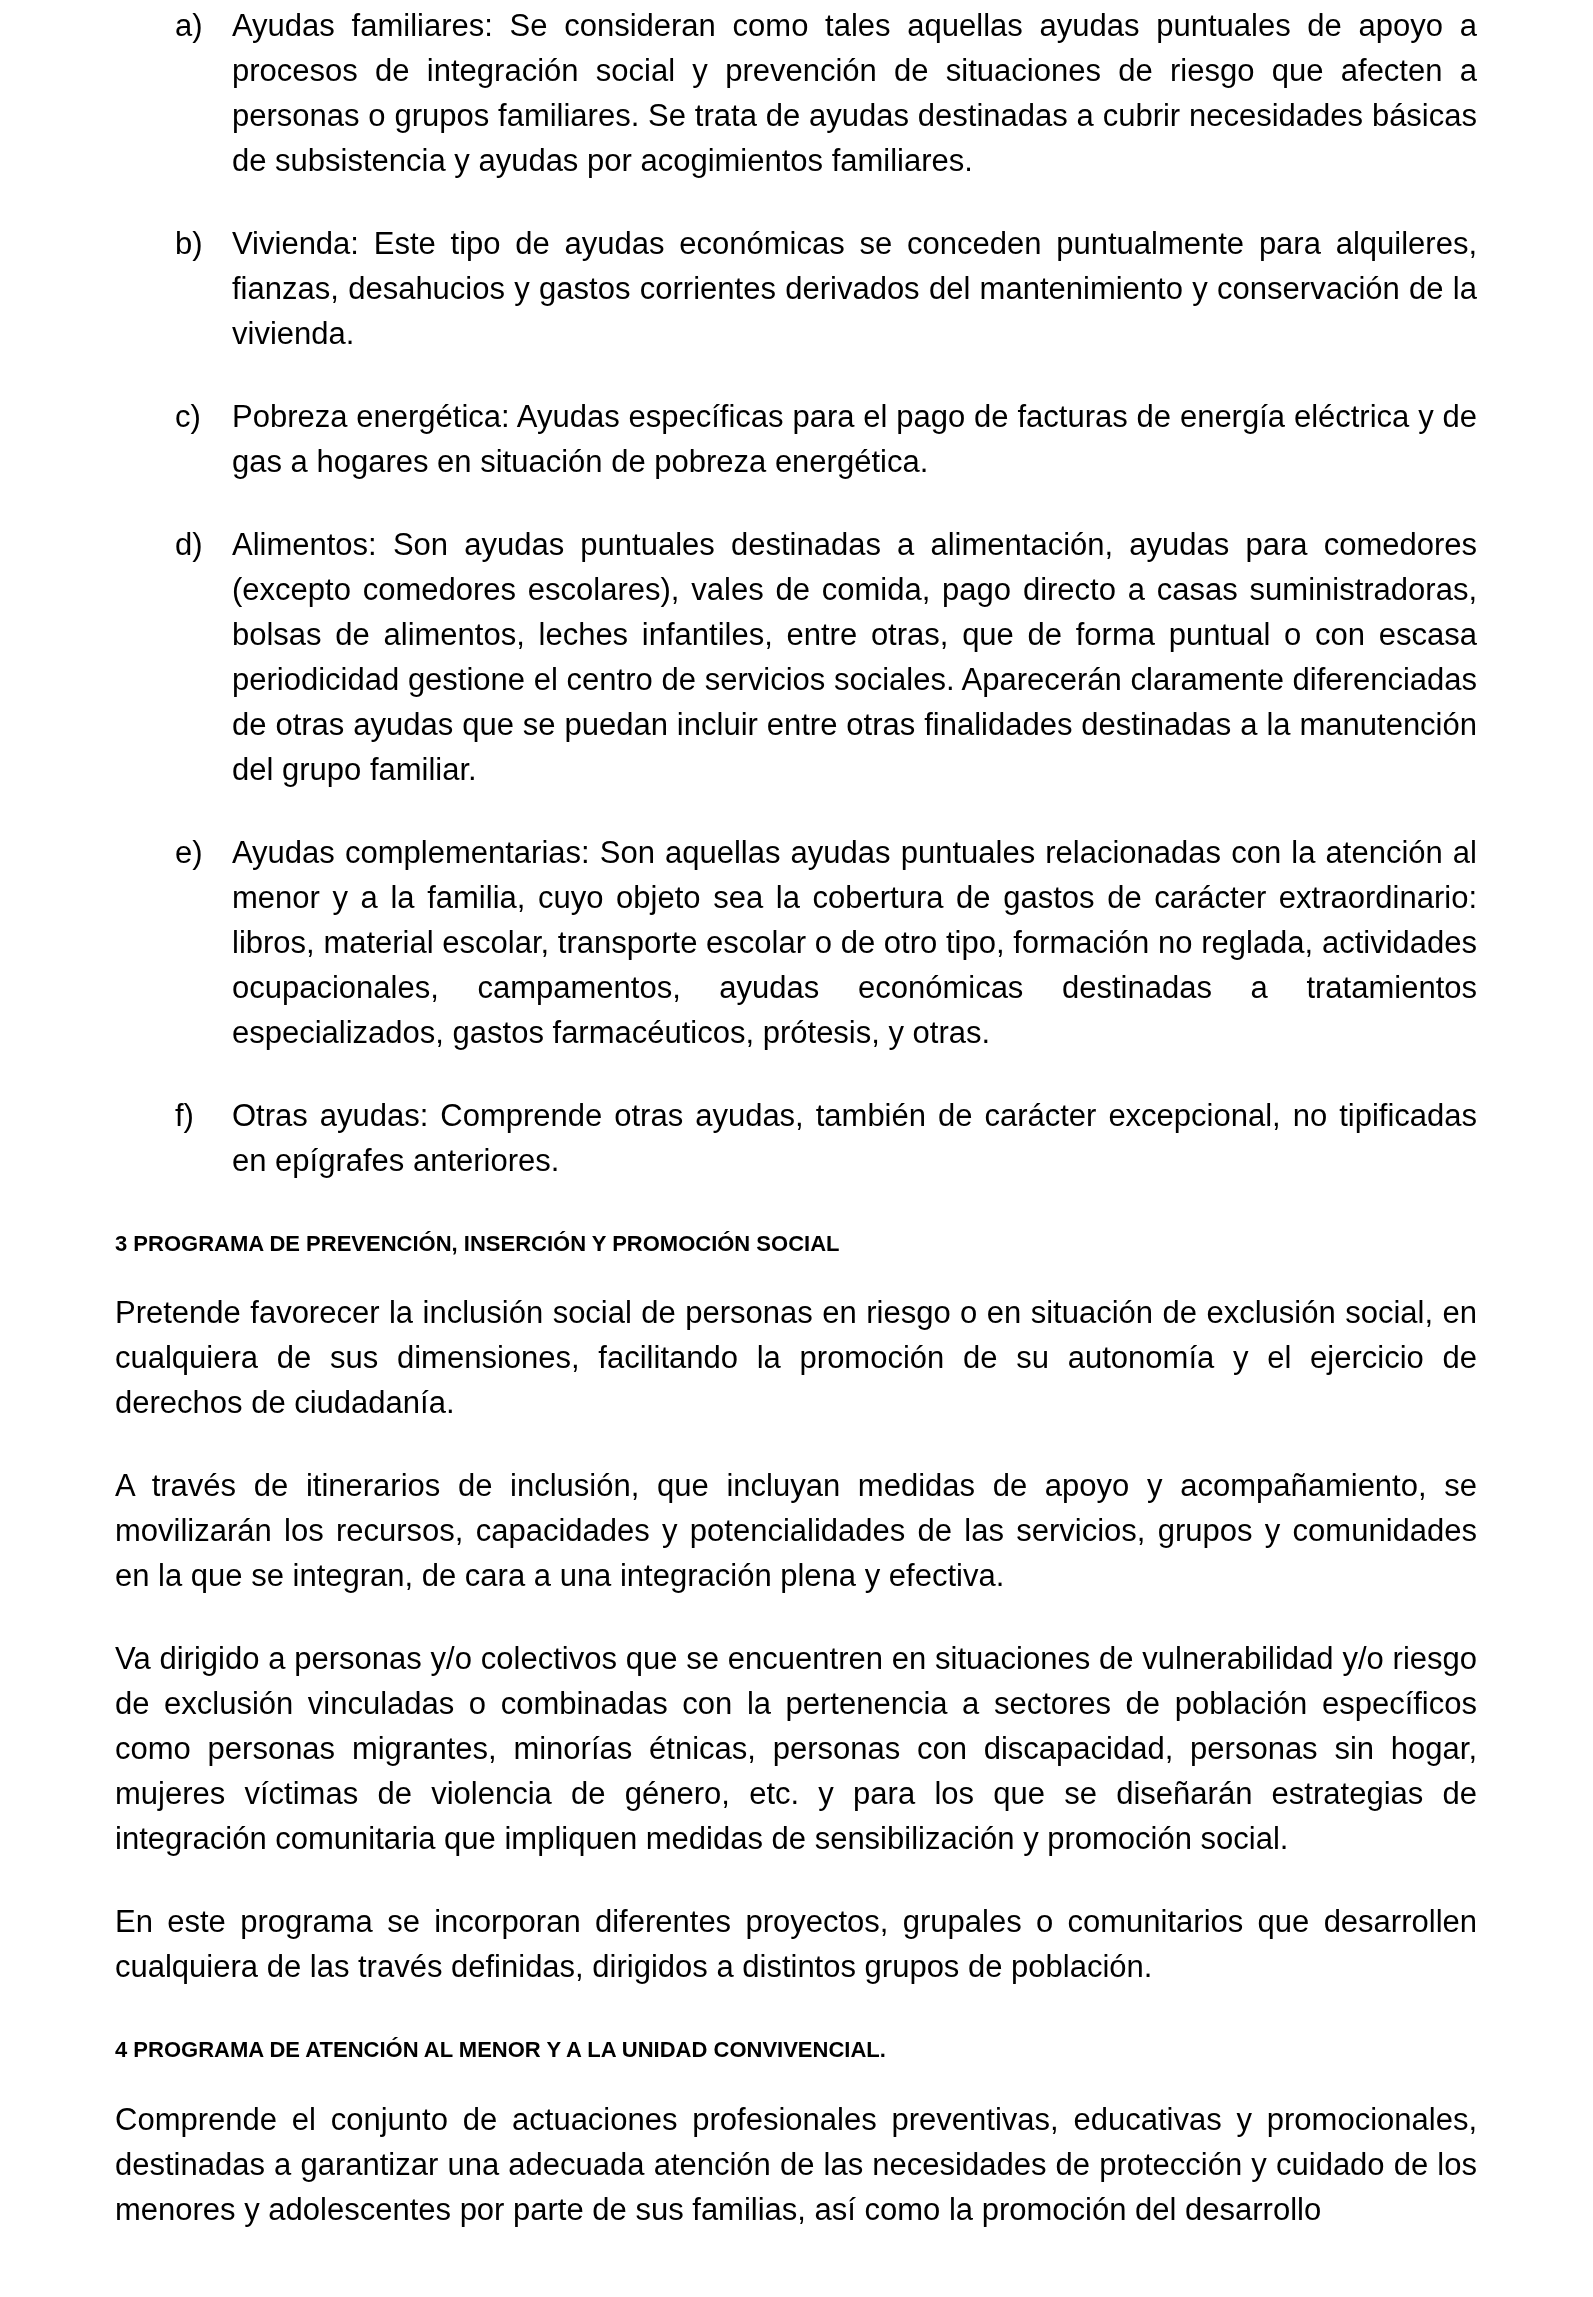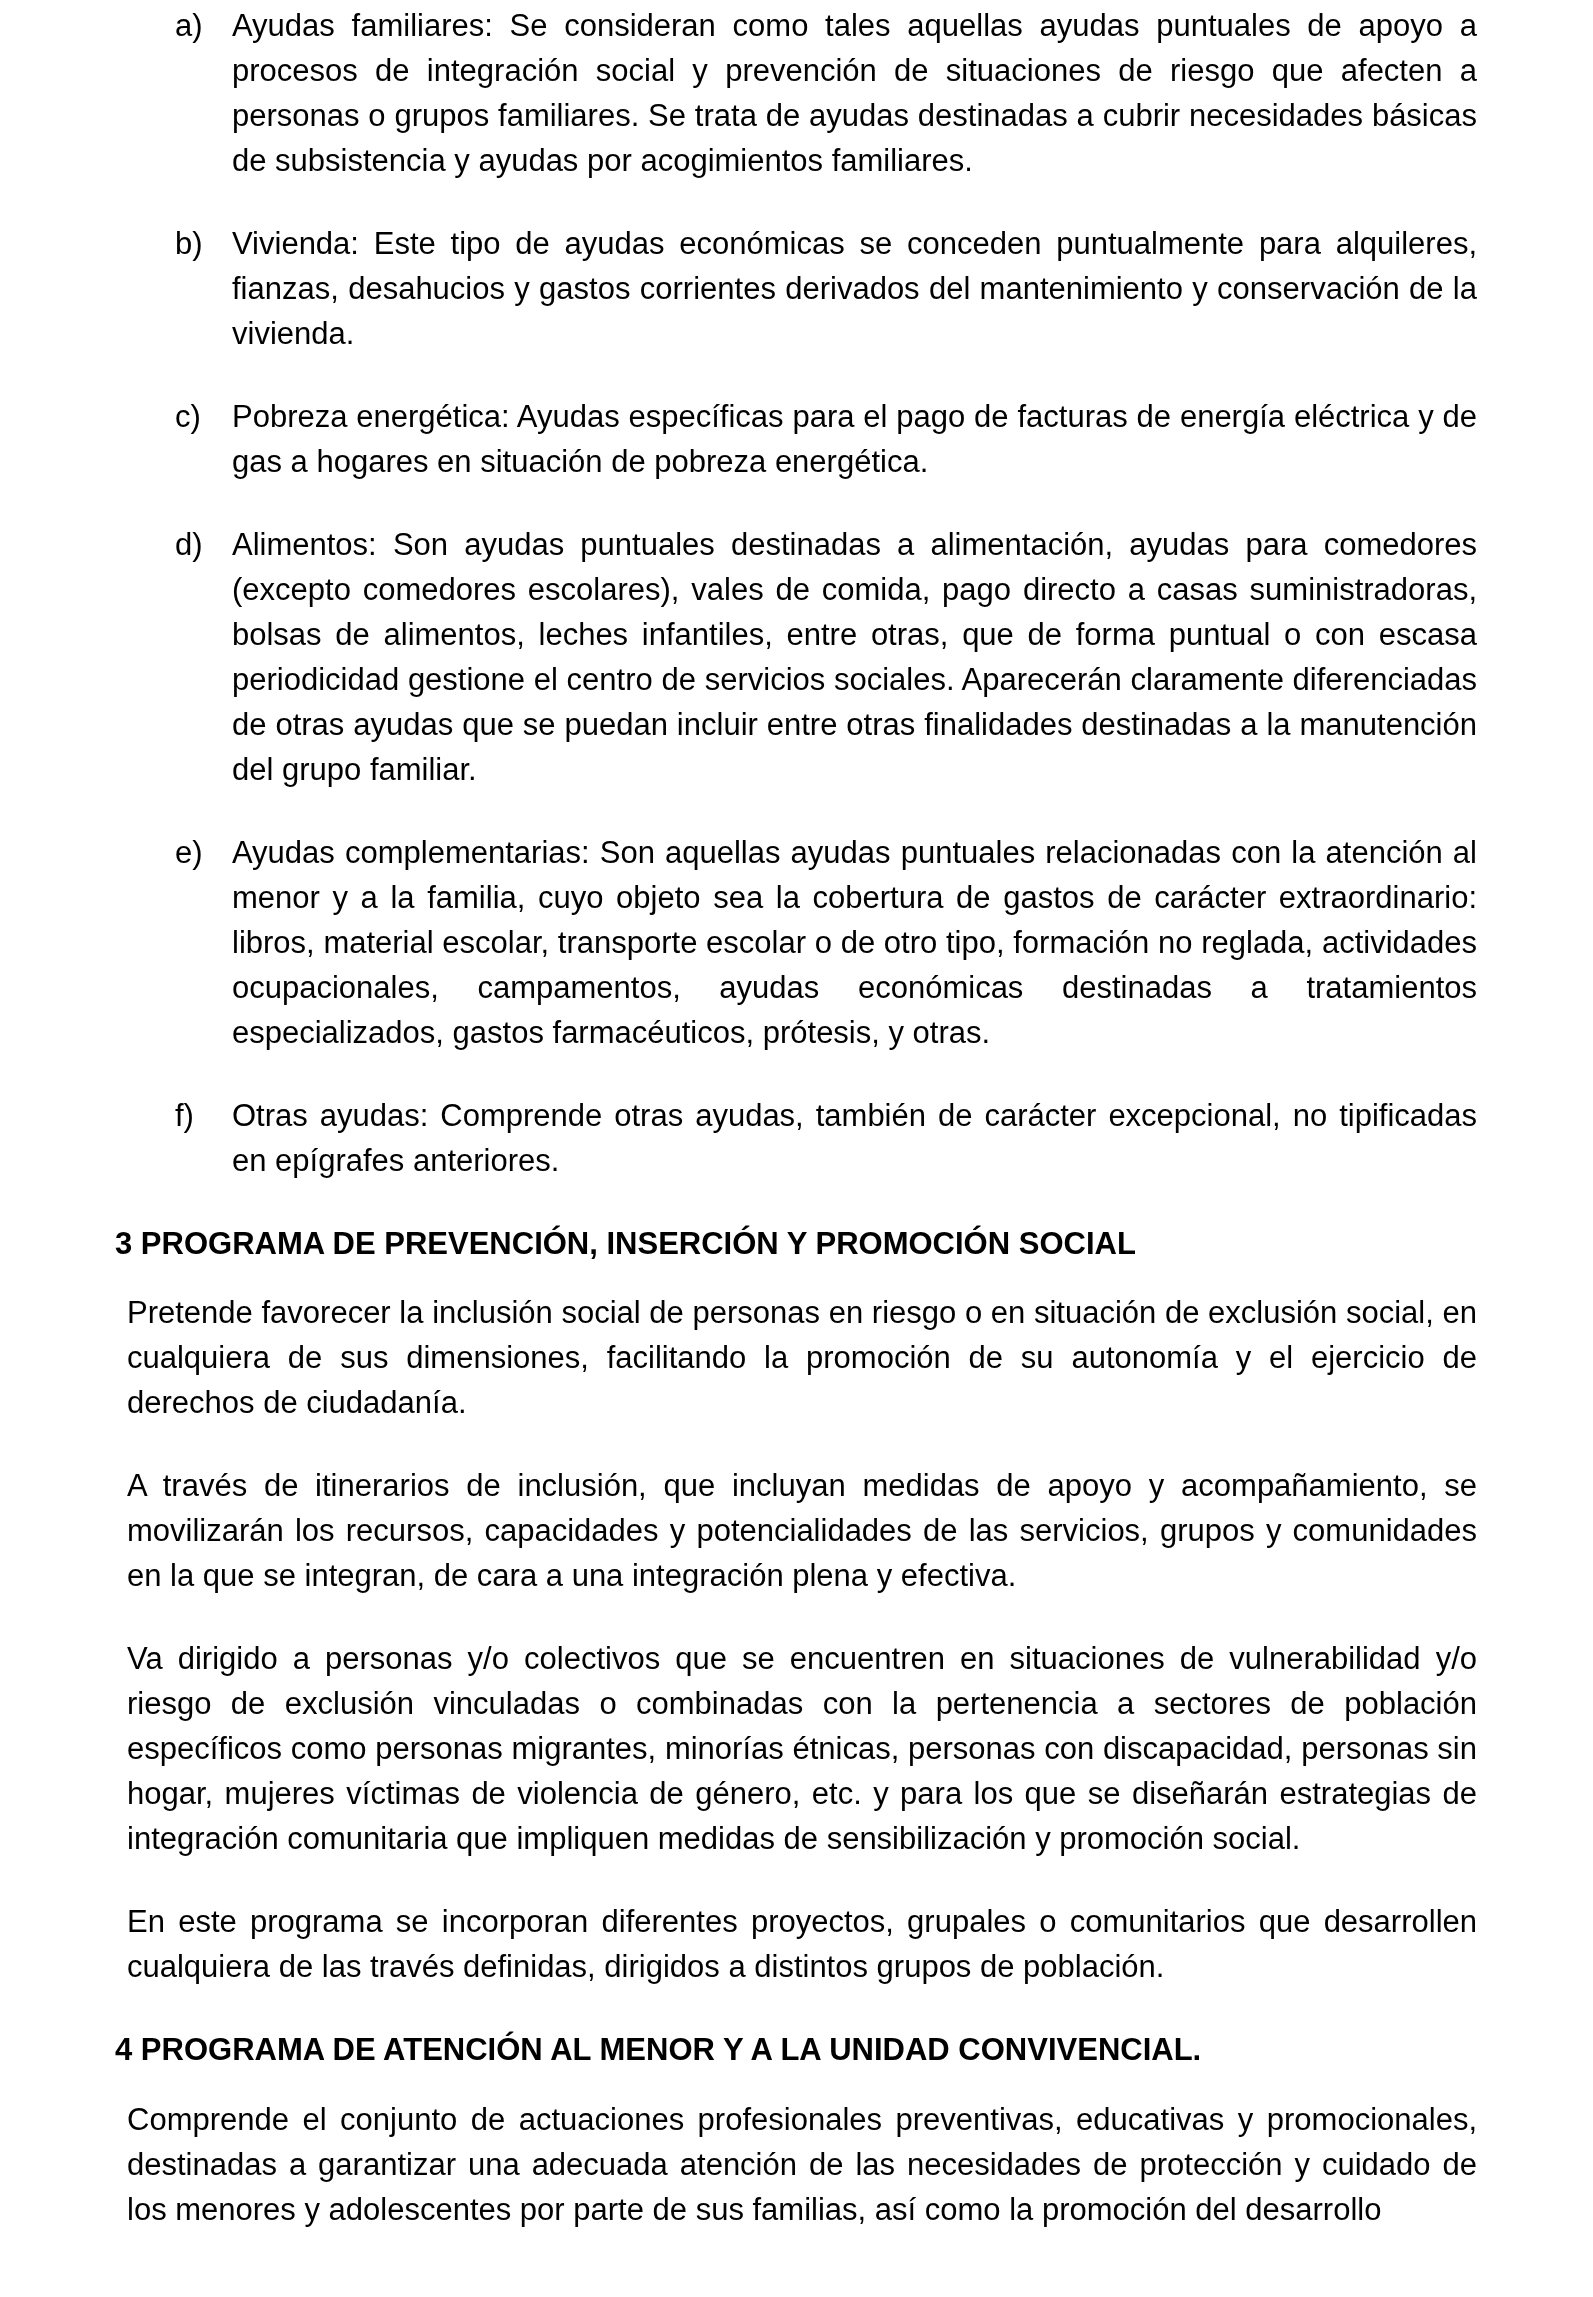--- a/index.html
+++ b/index.html
@@ -28,28 +28,28 @@
   }
   .list-item .marker {
     flex: 0 0 57px;
     text-align: left;
   }
   .list-item .item-text {
     flex: 1 1 auto;
     text-align: justify;
   }
   .para {
-    margin: 0 0 38px 12px;
+    margin: 0 0 38px 0;
   }
   .para:last-child {
     margin-bottom: 0;
   }
   .heading {
     font-weight: bold;
-    font-size: 31px;
+    font-size: 22px;
     line-height: 45px;
     text-align: left;
     margin: 0 0 24.6px 0;
   }
 </style>
 </head>
 <body>
 
 <div class="doc">
 

